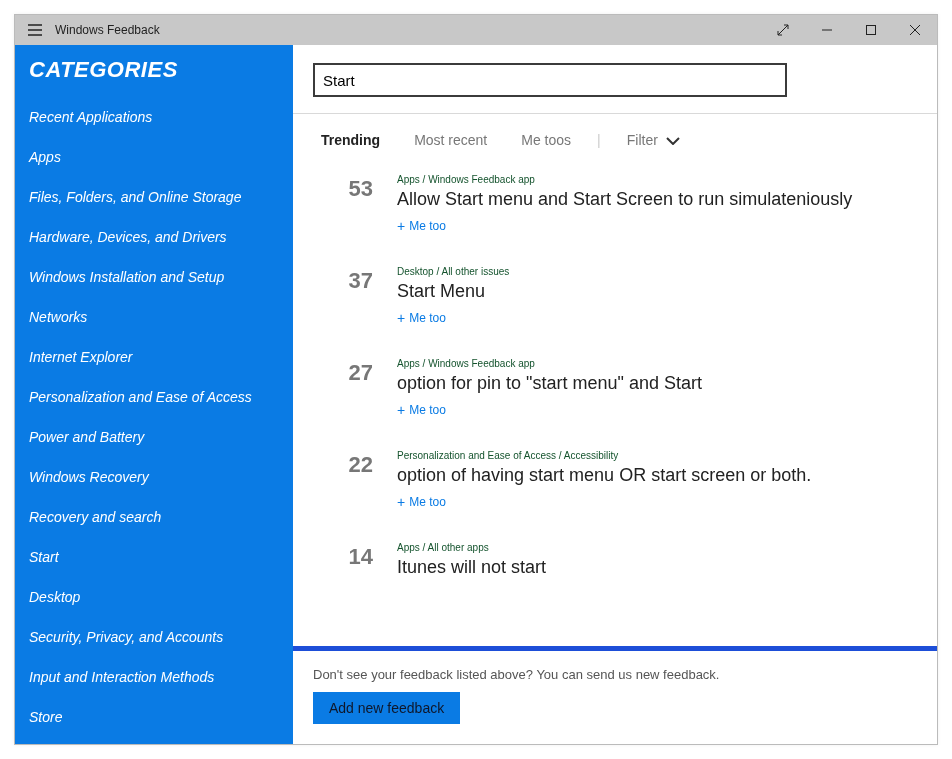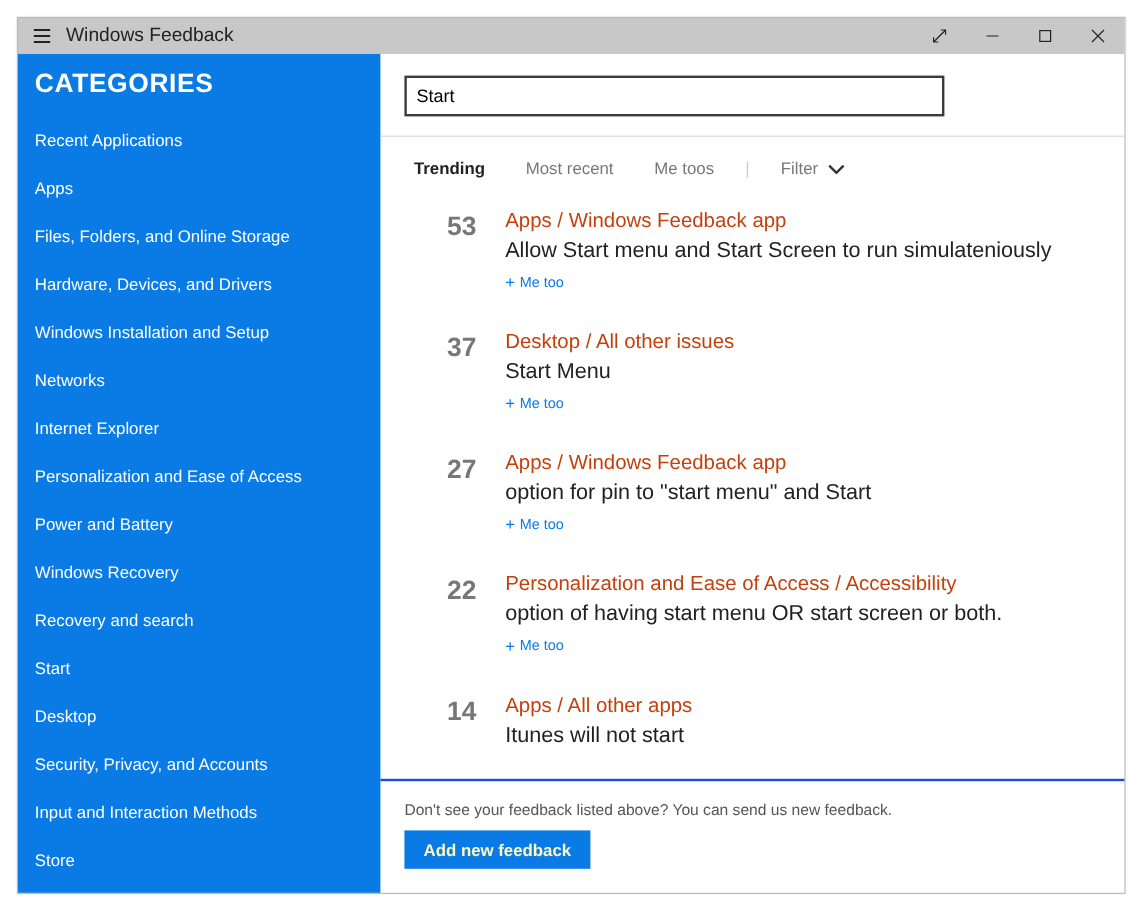--- a/index.html
+++ b/index.html
@@ -19,21 +19,21 @@
     display: flex;
     flex-direction: column;
     box-shadow: 0 0 4px rgba(0,0,0,0.06);
   }
   
   .titlebar {
     height: 30px;
     background: #c8c8c8;
     display: flex;
     align-items: center;
-    font-size: 16px;
+    font-size: 12px;
     color: #222;
   }
   .hamburger {
     width: 40px;
     display: flex;
     align-items: center;
     justify-content: center;
     cursor: pointer;
   }
   .hamburger svg { width: 14px; height: 12px; }
@@ -45,25 +45,26 @@
     display: flex; align-items: center; justify-content: center;
     cursor: pointer;
   }
   .win-btn svg { width: 12px; height: 12px; stroke: #222; fill: none; stroke-width: 1; }
 
   
   .body-row { flex: 1; display: flex; min-height: 0; }
 
   
   .sidebar {
-    width: 302px;
+    width: 278px;
     background: #0a7be4;
     color: #fff;
     display: flex;
     flex-direction: column;
+    font-style: italic;
   }
   .sidebar-header {
     font-size: 22px;
     font-weight: 700;
     padding: 12px 14px 14px 14px;
     letter-spacing: 0.5px;
   }
   .sidebar-items {
     flex: 1;
     overflow: hidden;
@@ -124,40 +125,39 @@
   }
   .count {
     width: 52px;
     font-size: 22px;
     font-weight: 700;
     color: #777;
     text-align: right;
     padding-top: 2px;
   }
   .fb-body { flex: 1; min-width: 0; }
-  .fb-cat { font-size: 17px; color: #c2410c; margin-bottom: 4px; }
+  .fb-cat { font-size: 10px; color: #14532d; margin-bottom: 4px; }
   .fb-title { font-size: 18px; color: #222; margin-bottom: 8px; }
   .me-too { font-size: 12px; color: #0a7be4; cursor: pointer; display:flex; align-items:center; gap:4px; }
   .me-too .plus { font-size: 14px; font-weight: 400; }
 
   .footer {
-    border-top: 2px solid #1d4ed8;
+    border-top: 5px solid #1d4ed8;
     padding: 16px 20px 20px 20px;
     font-size: 13px;
     color: #555;
   }
   .add-btn {
     margin-top: 10px;
     background: #0a7be4;
-    color: #fef9c3;
+    color: #0f172a;
     border: none;
     padding: 8px 16px;
     font-size: 14px;
     cursor: pointer;
-    font-weight: bold;
   }
 
   
   .results::-webkit-scrollbar { width: 18px; }
   .results::-webkit-scrollbar-track { background: #f0f0f0; }
   .results::-webkit-scrollbar-thumb { background: #c8c8c8; }
   .results::-webkit-scrollbar-button {
     height: 18px;
     background: #f0f0f0;
   }

